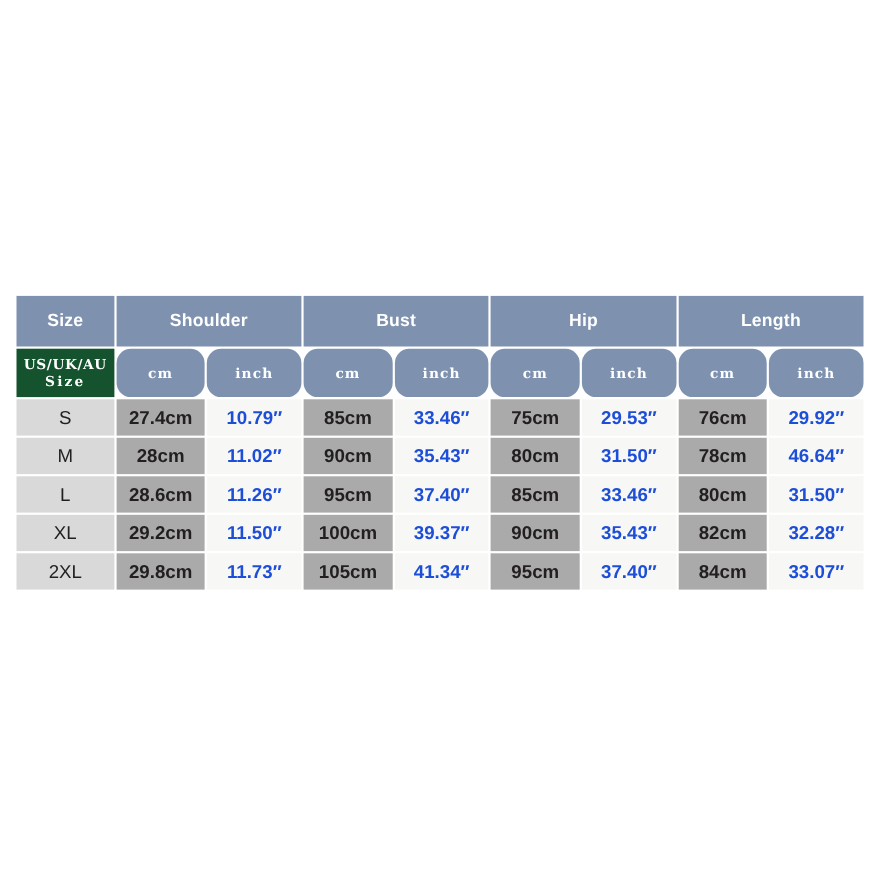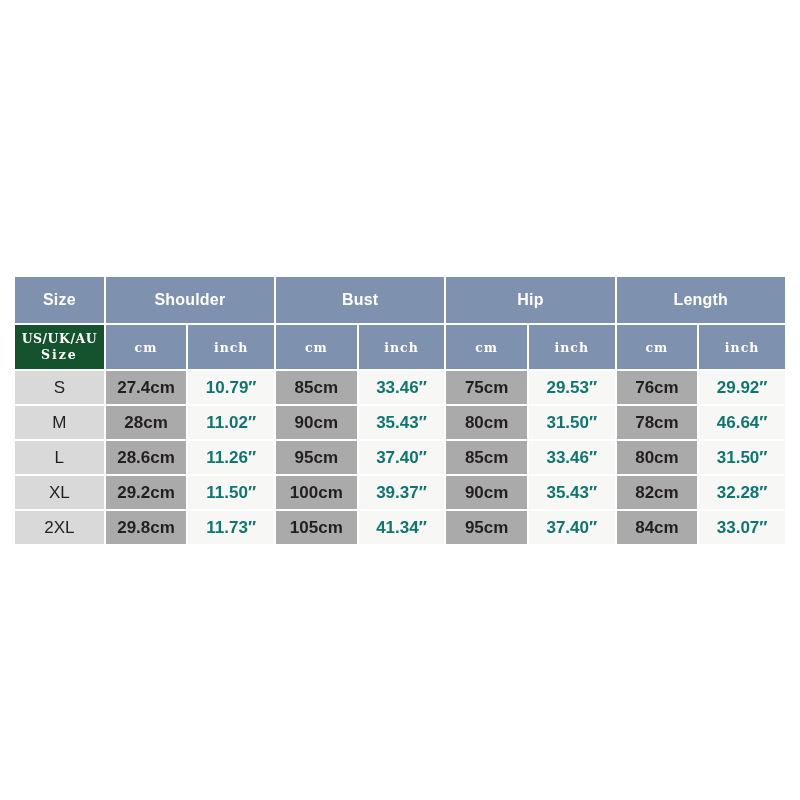--- a/index.html
+++ b/index.html
@@ -10,21 +10,21 @@
     width: 800px;
     height: 800px;
     background: #ffffff;
     font-family: "Liberation Sans", sans-serif;
     overflow: hidden;
   }
 
   #size-chart-wrap {
     position: absolute;
     left: 13px;
-    top: 275px;
+    top: 267px;
     width: 774px;
   }
 
   table.size-chart {
     border-collapse: separate;
     border-spacing: 2px;
     width: 774px;
     table-layout: fixed;
     background: #ffffff;
   }
@@ -49,20 +49,21 @@
 
   
   .hdr-unit {
     background: #7e92b0;
     color: #ffffff;
     font-family: "DejaVu Serif", serif;
     font-size: 12.5px;
     font-weight: bold;
     height: 44px;
     letter-spacing: 1px;
+    border-radius: 13px;
   }
 
   .hdr-size-label {
     background: #14532d;
     color: #ffffff;
     font-family: "DejaVu Serif", serif;
     font-size: 12.5px;
     font-weight: bold;
     height: 44px;
     line-height: 16px;
@@ -80,21 +81,21 @@
   }
   .cell-cm {
     background: #aaaaaa;
     color: #231f20;
     font-size: 17px;
     font-weight: bold;
     height: 33px;
   }
   .cell-inch {
     background: #f7f7f5;
-    color: #0f766e;
+    color: #1d4ed8;
     font-size: 17px;
     font-weight: bold;
     height: 26.5px;
   }
 
   
   col.c-size  { width: 88px; }
   col.c-cm    { width: 80px; }
   col.c-inch  { width: 85px; }
 </style>

